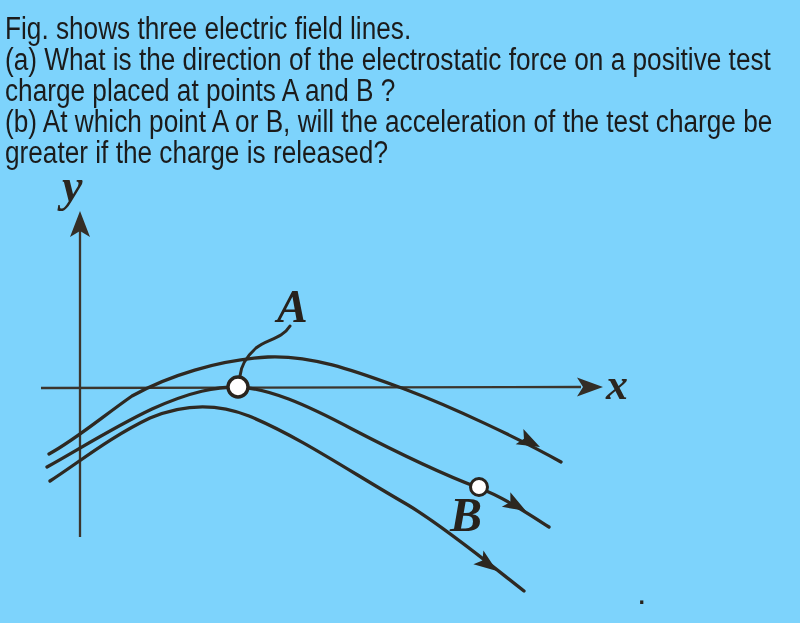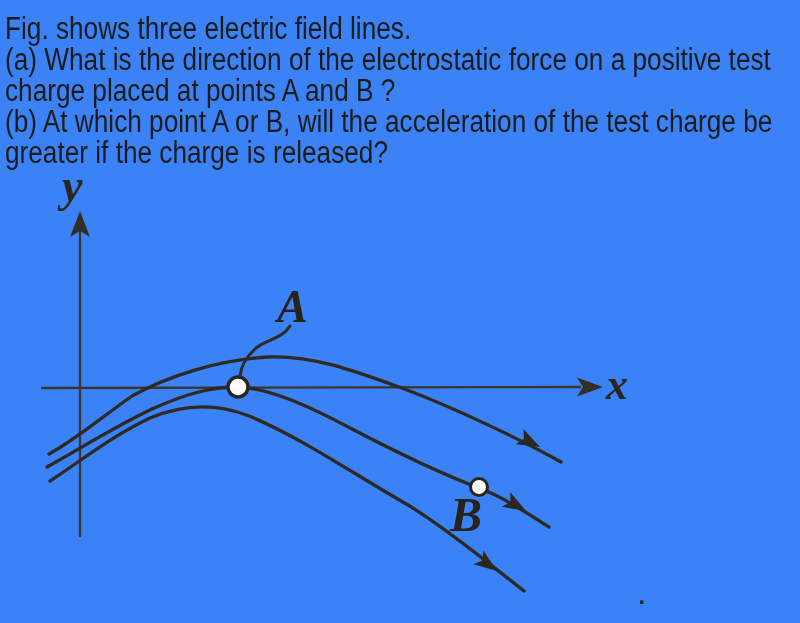--- a/index.html
+++ b/index.html
@@ -3,21 +3,21 @@
 <meta charset="utf-8">
 <style>
   html,body{margin:0;padding:0;}
   body{
     width:800px;height:623px;
     background:#ffffff;
     position:relative;
     overflow:hidden;
     font-family:"Liberation Sans", sans-serif;
   }
-  .page{position:absolute;inset:0;background:#3b82f6;}
+  .page{position:absolute;inset:0;background:#7dd3fc;}
   .problem{
     position:absolute;
     top:13px;left:5px;
     width:935px;
     transform:scaleX(0.845);
     transform-origin:0 0;
     font-size:31px;
     line-height:31px;
     color:#1b1b1b;
     font-family:"Liberation Sans", sans-serif;

